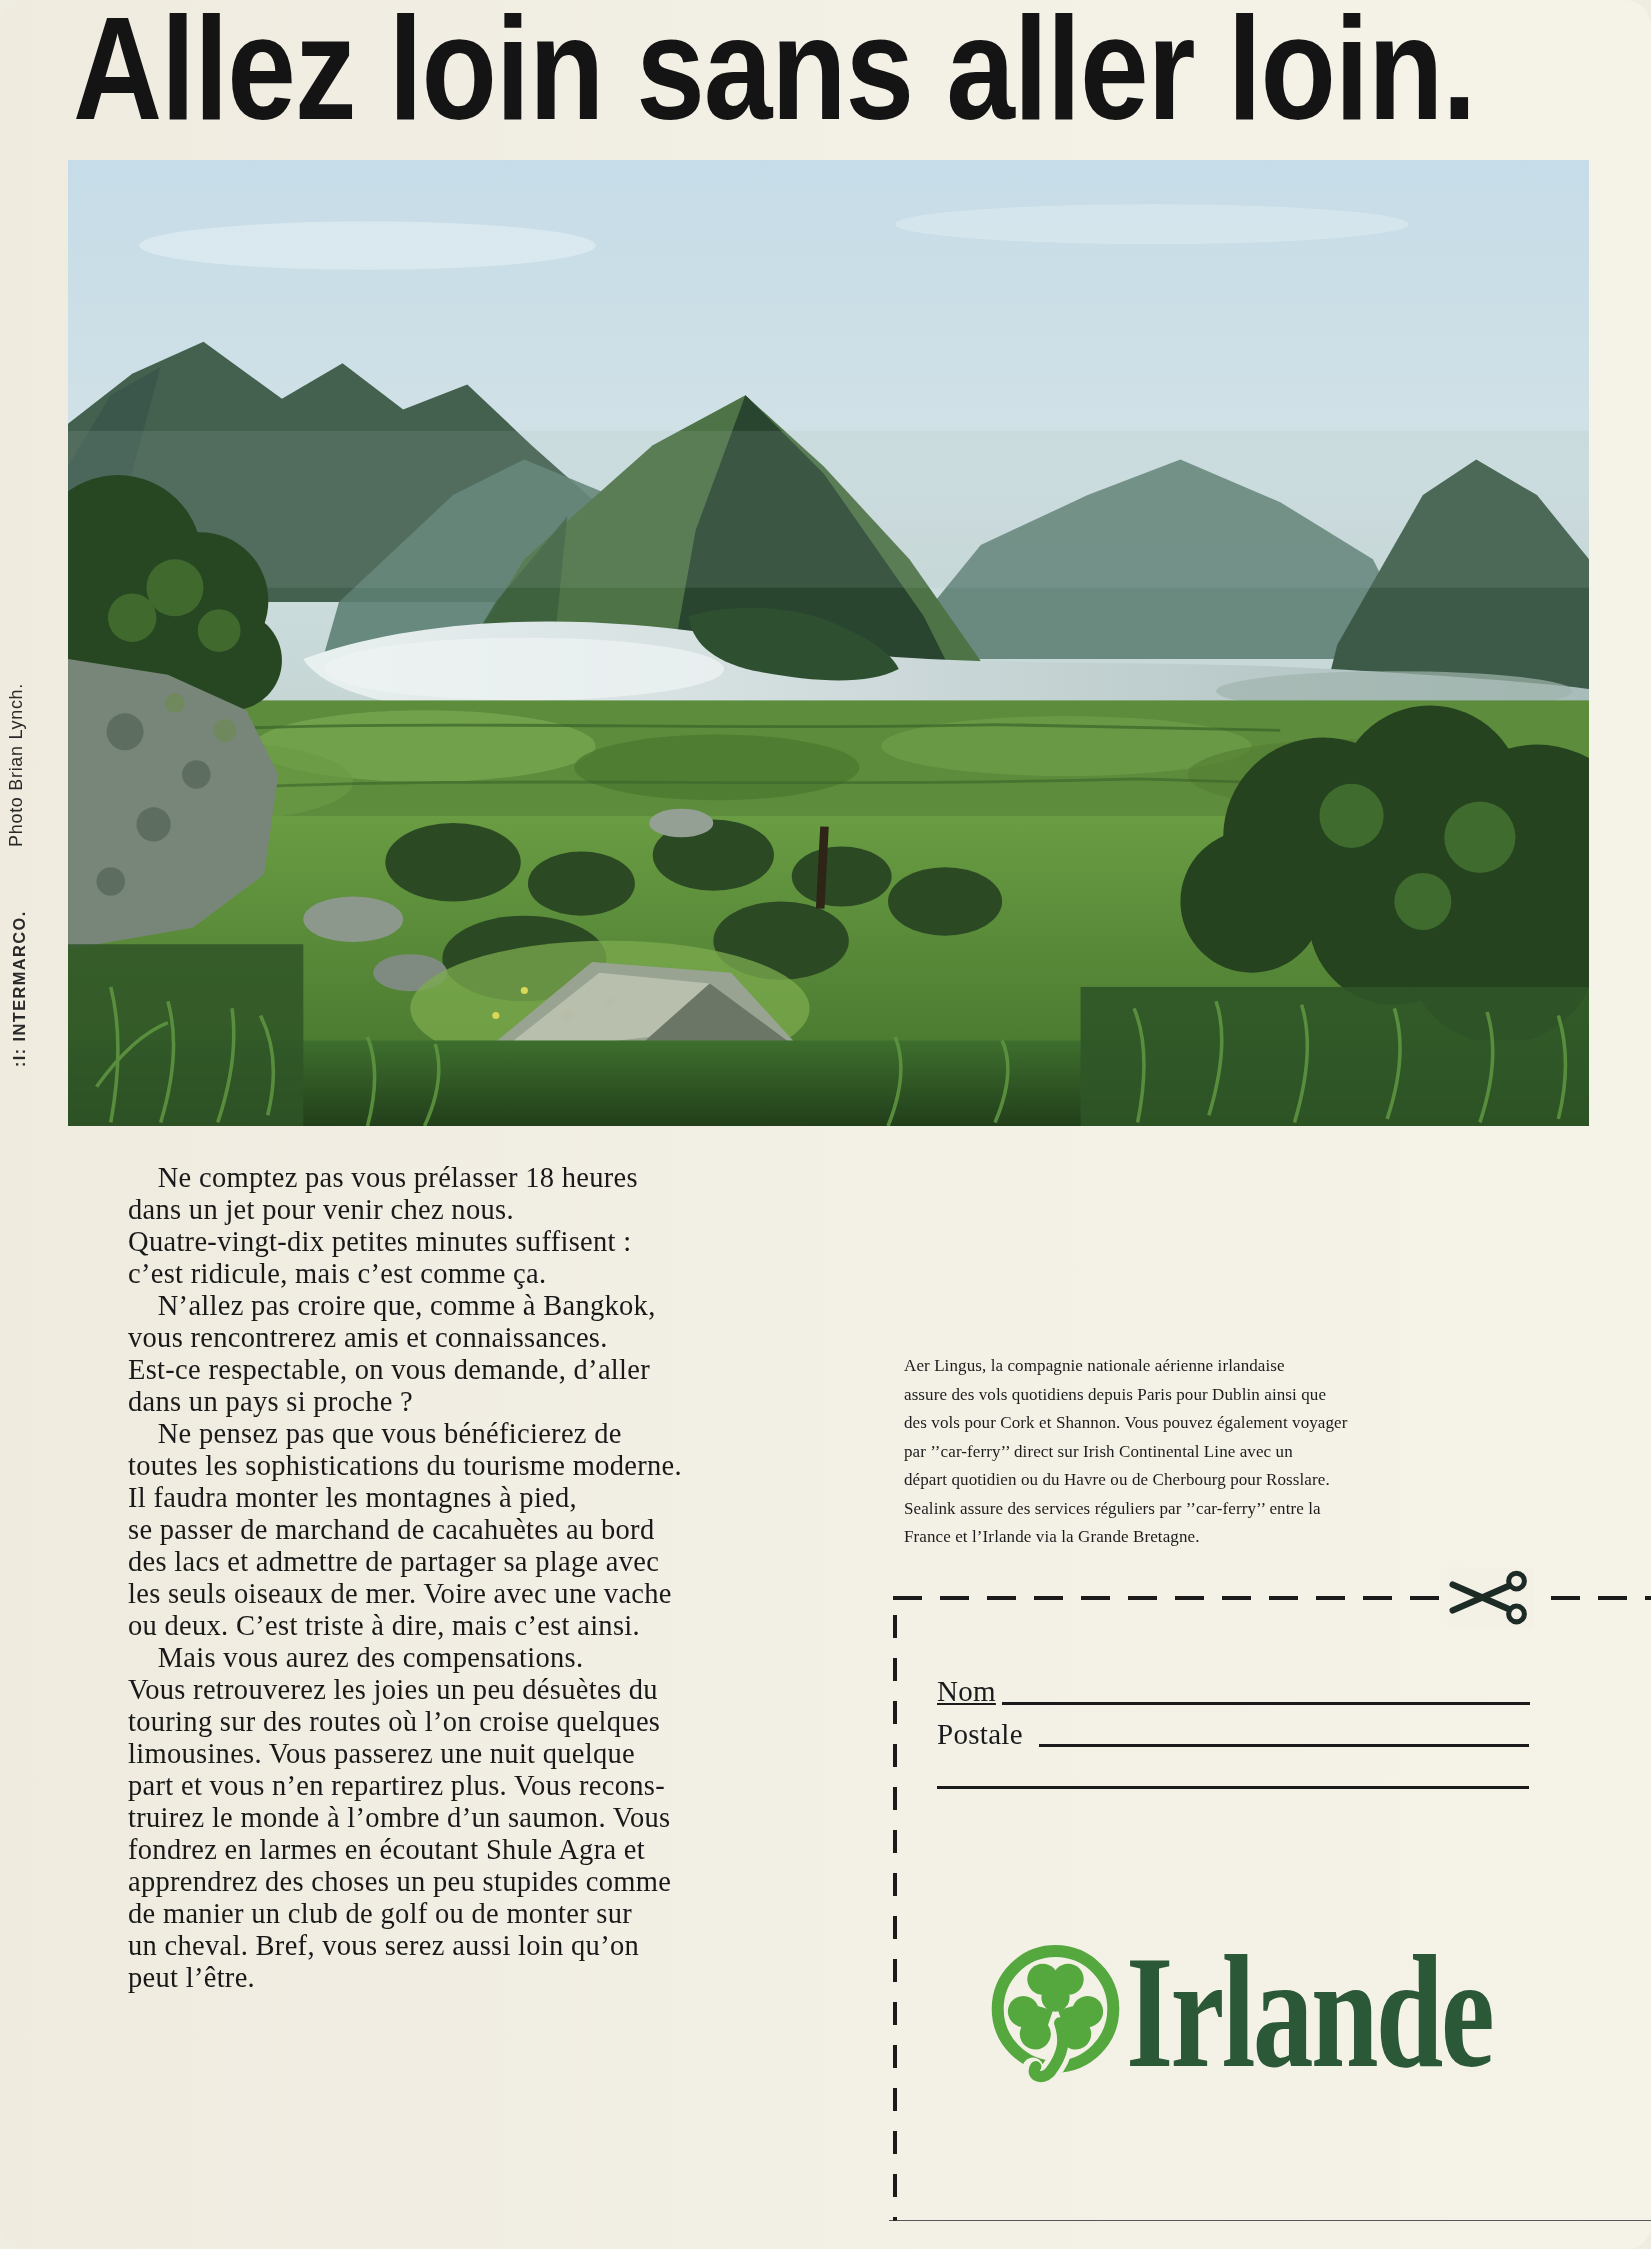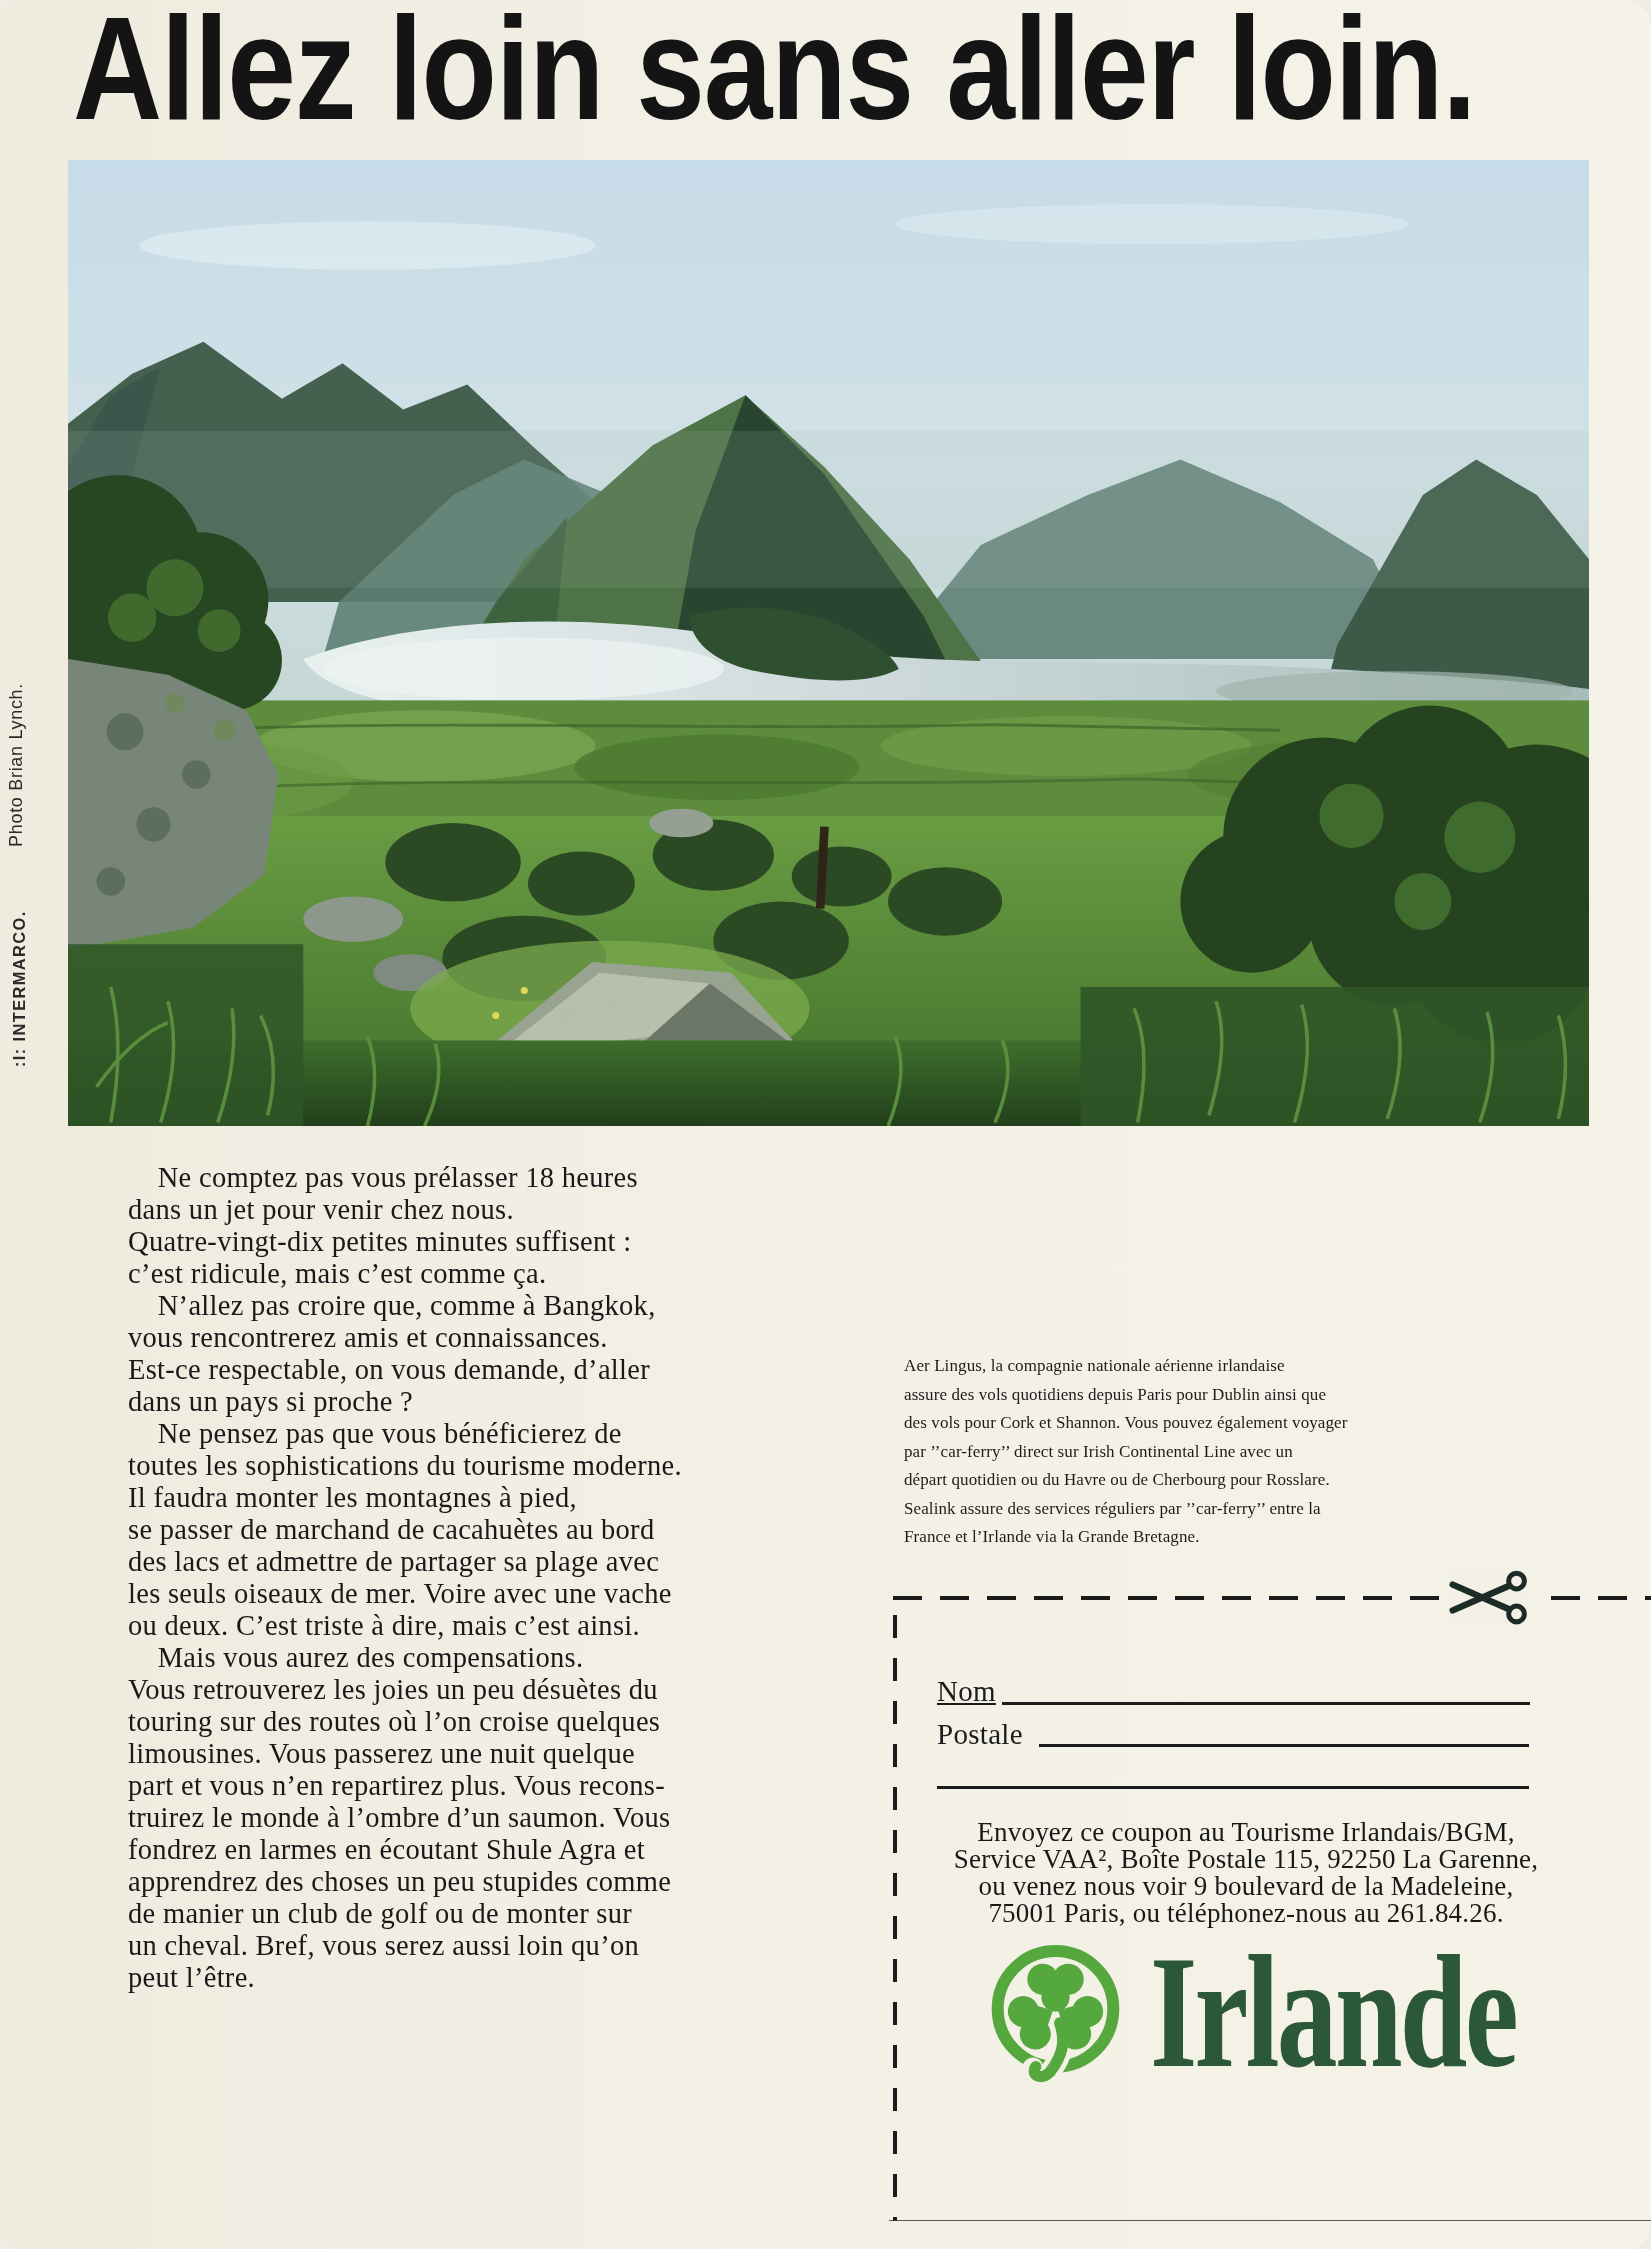--- a/index.html
+++ b/index.html
@@ -39,21 +39,21 @@
   .lbl-nom{left:937px;top:1675px;text-decoration:underline;}
   .lbl-adresse{left:937px;top:1718px;}
   .rule{height:2.9px;background:#1b1b1b;}
   .rule-nom{left:1002px;top:1702px;width:528px;}
   .rule-adresse{left:1039px;top:1744px;width:490px;}
   .rule-extra{left:937px;top:1786px;width:592px;}
 
   .instructions{left:893px;top:1819px;width:706px;text-align:center;font-size:27px;
                 line-height:27px;letter-spacing:0.2px;white-space:pre-wrap;color:#191919;}
 
-  .logo{left:985px;top:1938px;display:flex;align-items:center;gap:24px;height:153px;}
+  .logo{left:985px;top:1938px;display:flex;align-items:center;height:153px;}
   .shamrock{width:141px;height:153px;flex:0 0 auto;}
   .shamrock svg{display:block;width:100%;height:100%;}
   .wordmark{font-family:"Liberation Serif",serif;font-weight:700;font-size:160px;line-height:0.95;
             color:#2b5836;letter-spacing:-3.6px;transform:scaleX(0.76);transform-origin:left center;
             white-space:nowrap;margin-top:-4.3px;}
 
   .hairline{left:889px;top:2220px;width:762px;height:1.4px;background:#2f2f2f;opacity:.8;}
 </style>
 </head>
 <body>
@@ -268,24 +268,20 @@
 
 
   <div class="abs field-label lbl-nom">Nom</div>
   <div class="abs rule rule-nom"></div>
 
   <div class="abs field-label lbl-adresse">Postale</div>
   <div class="abs rule rule-adresse"></div>
 
   <div class="abs rule rule-extra"></div>
 
-  <div class="abs instructions">Envoyez ce coupon au Tourisme Irlandais/BGM,
-Service VAA², Boîte Postale 115, 92250 La Garenne,
-ou venez nous voir 9 boulevard de la Madeleine,
-75001 Paris, ou téléphonez-nous au 261.84.26.</div>
 
   <div class="abs logo">
     <div class="shamrock">
       <svg viewBox="0 0 100 104">
         <circle cx="50" cy="48" r="41" fill="none" stroke="#55a83e" stroke-width="8.5"></circle>
         <path d="M53,58 C57,70 56,80 46,93 C40,99 30,96 34,90" fill="none" stroke="#f3f0e6" stroke-width="15" stroke-linecap="round"></path>
         <path d="M53,58 C57,70 56,80 46,93 C40,99 32,95 36,89" fill="none" stroke="#55a83e" stroke-width="8" stroke-linecap="round"></path>
         <g fill="#55a83e">
           <g transform="translate(50,48)">
             <g>

